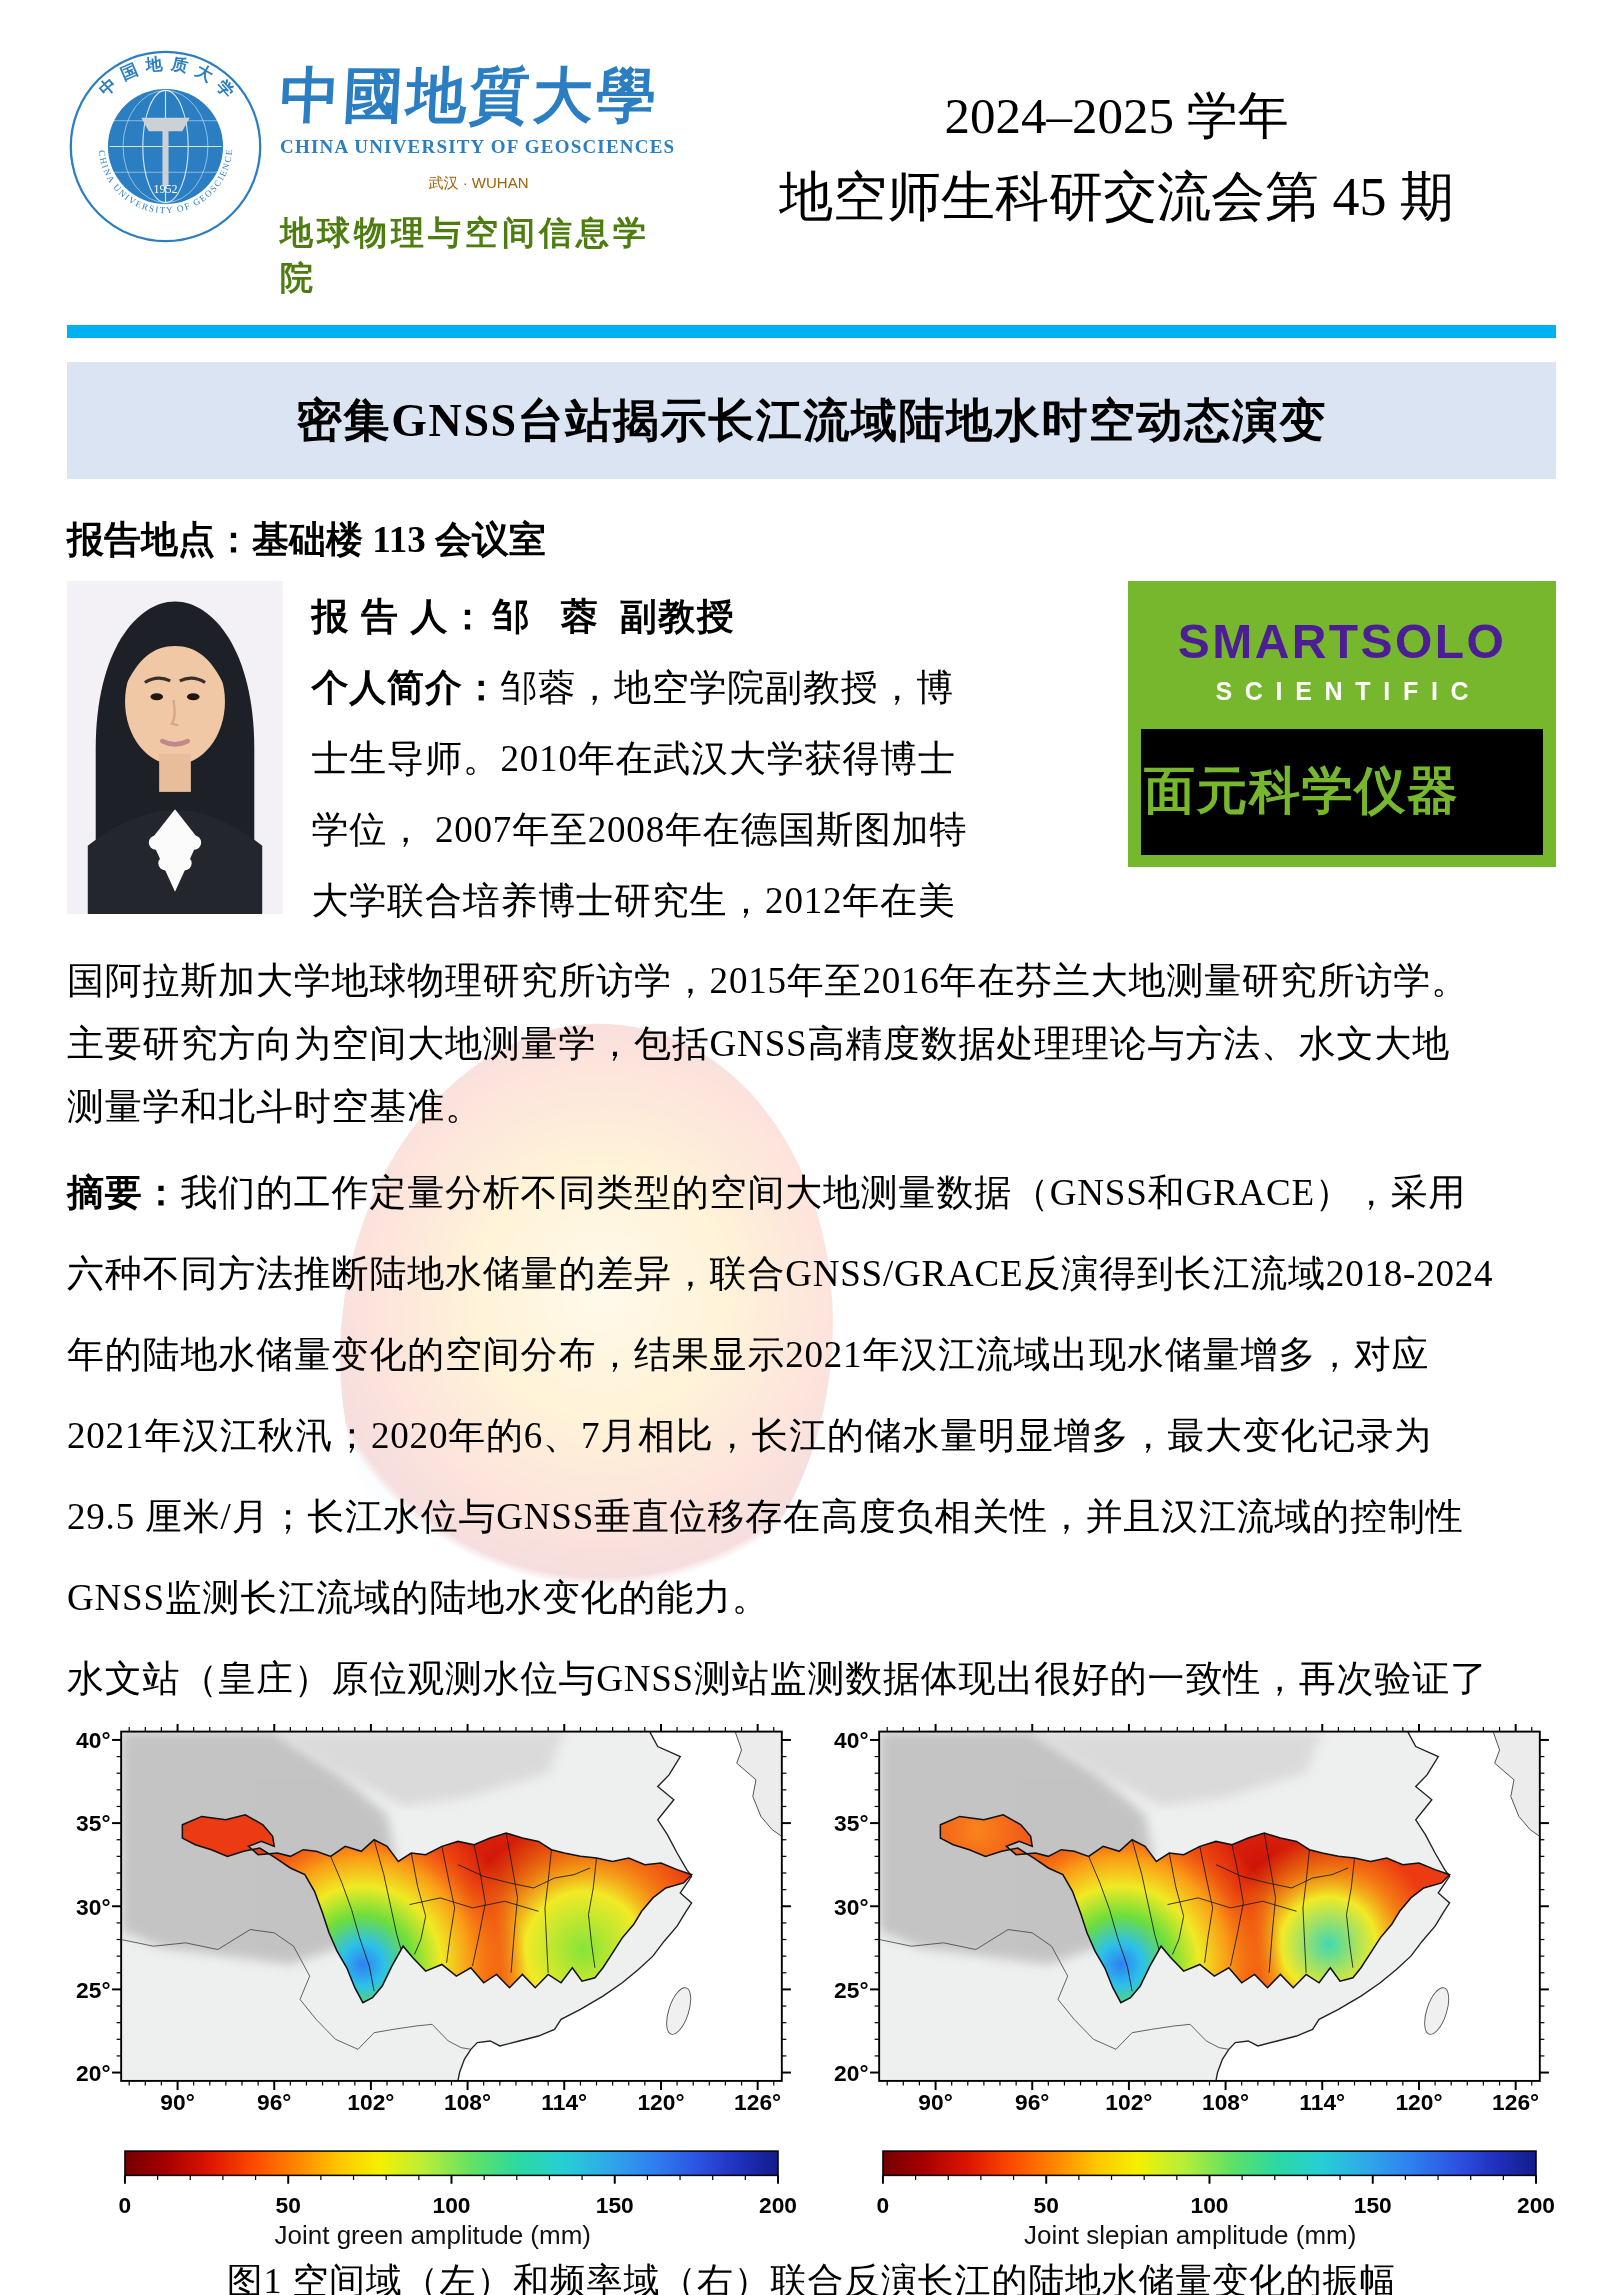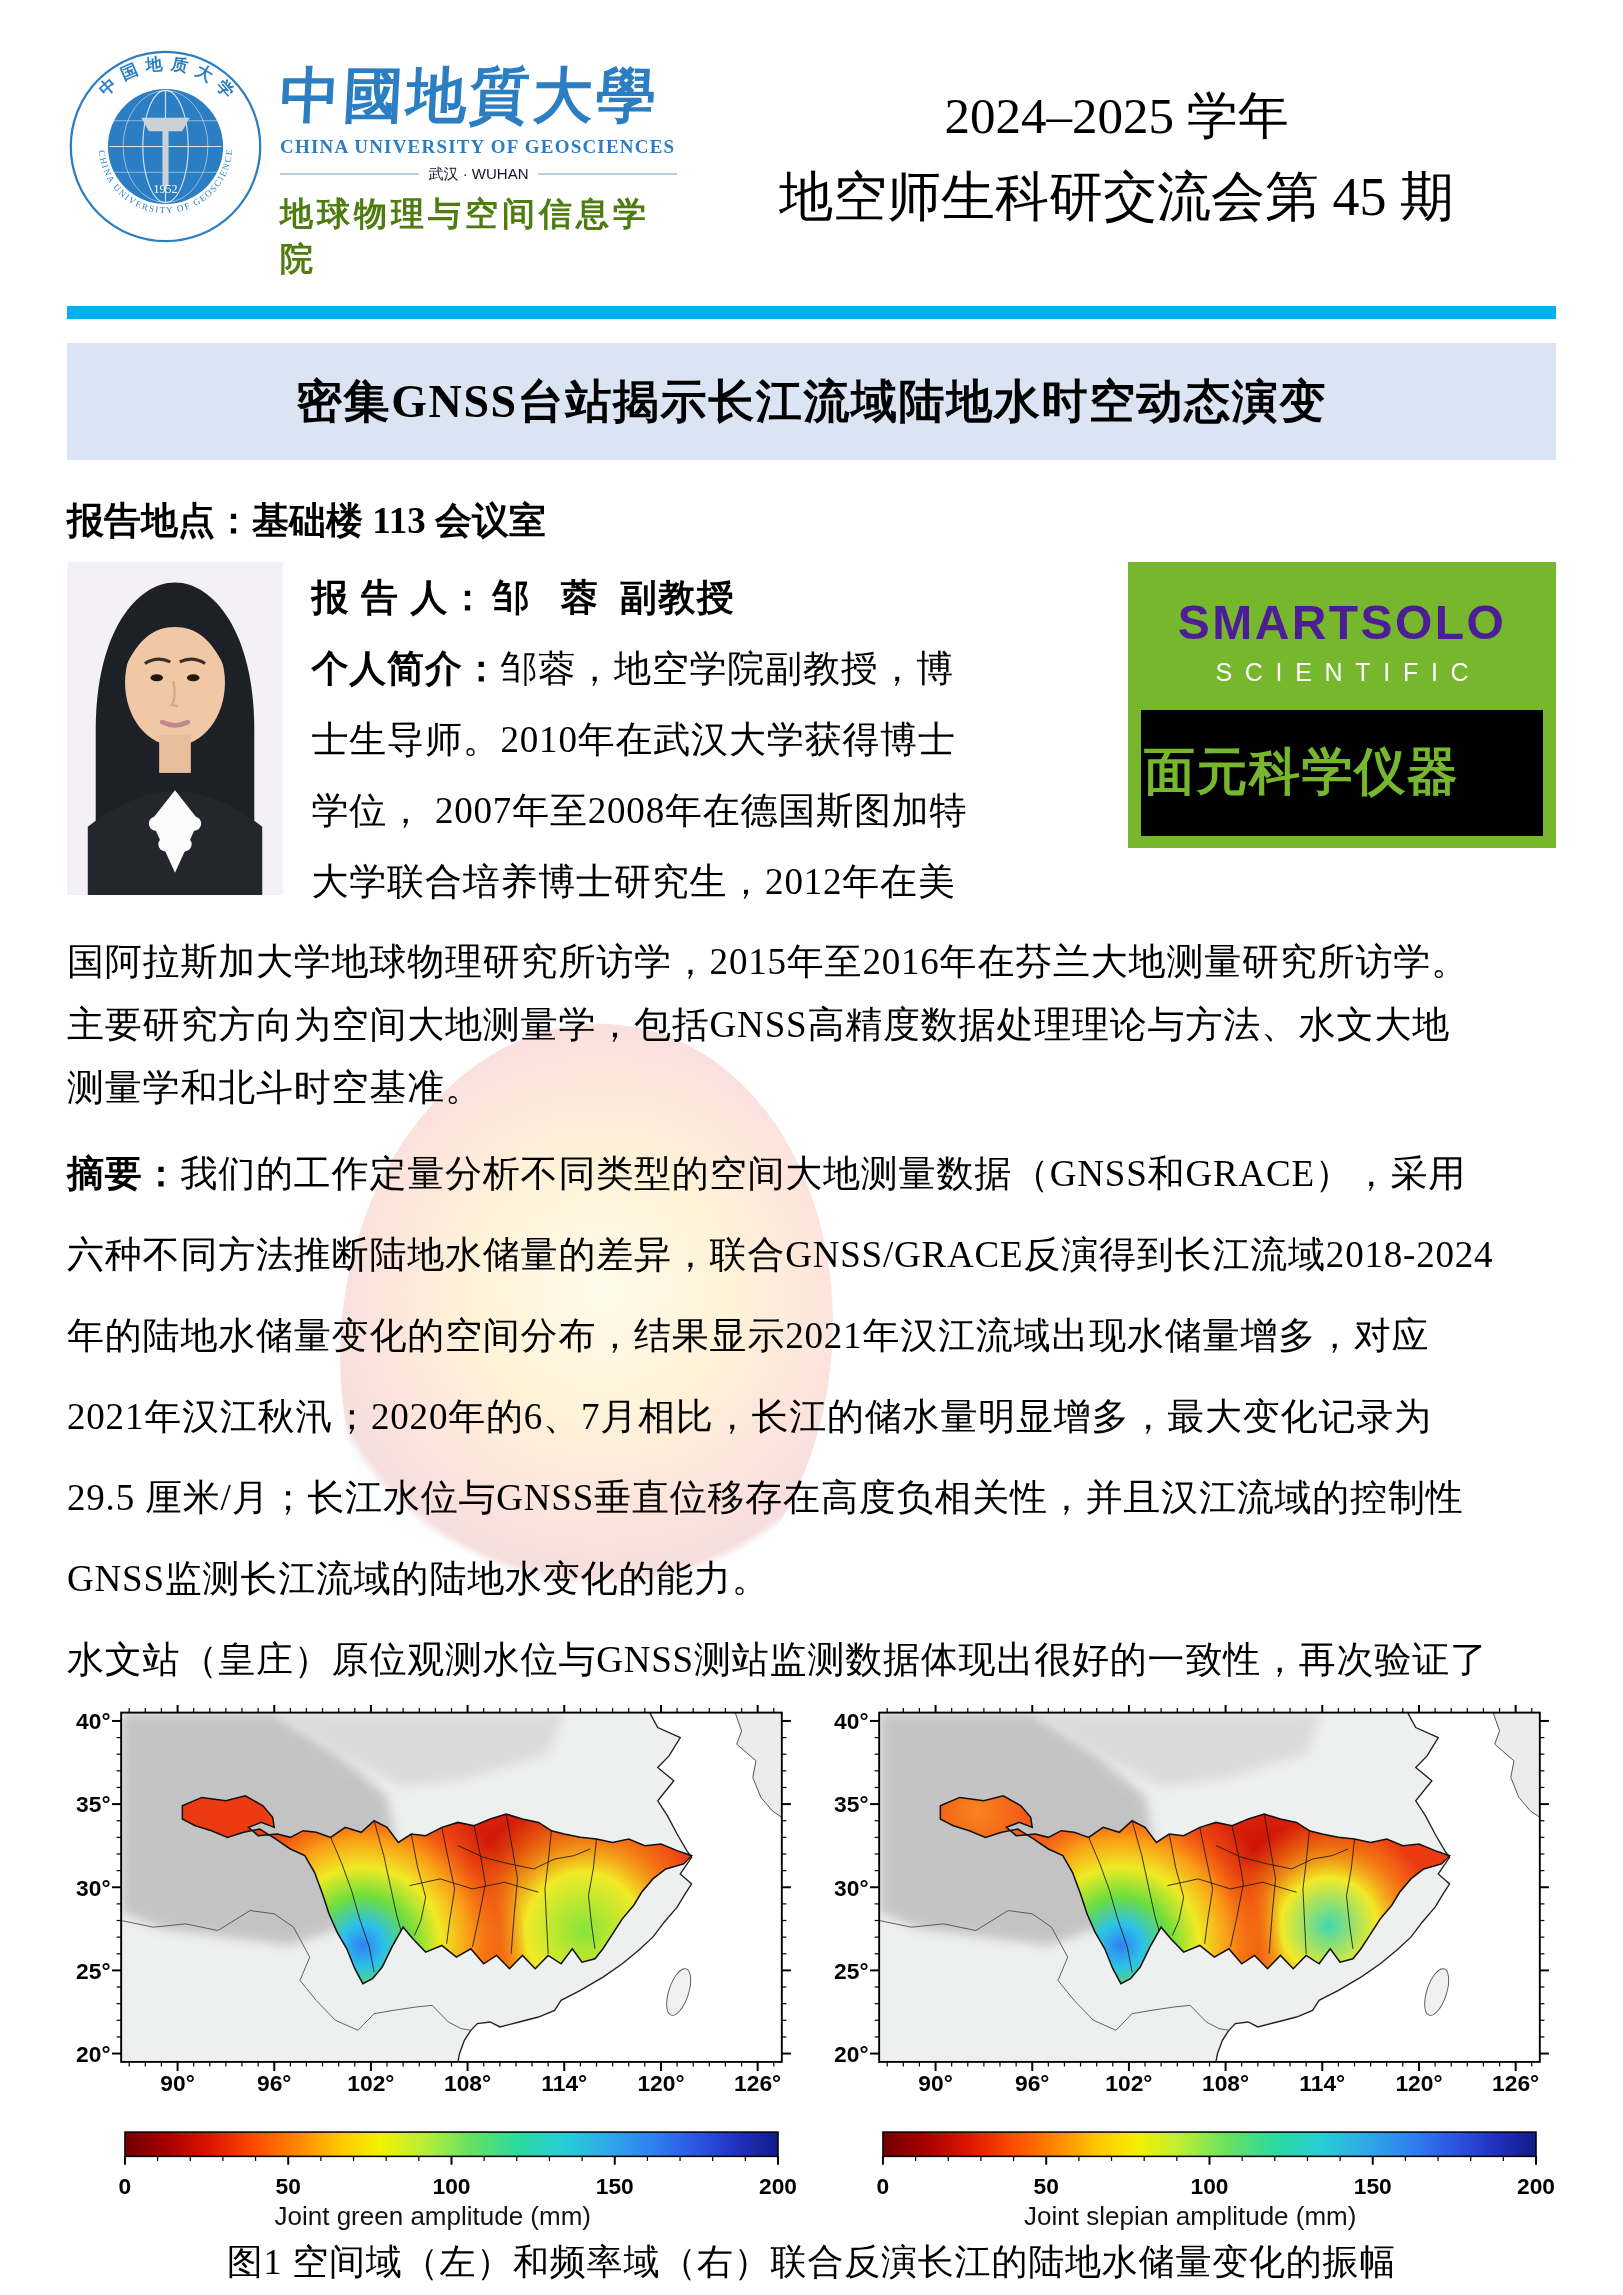--- a/index.html
+++ b/index.html
@@ -7,21 +7,21 @@
         font-family:"Liberation Serif","DejaVu Serif",serif;color:#000;margin:0 auto;}
   .content{position:relative;z-index:1;padding:48px 67px 0;}
 
   
   .header{display:flex;align-items:flex-start;}
   .logo-group{display:flex;gap:16px;width:610px;}
   .seal-svg{width:197px;height:197px;flex:0 0 auto;}
   .logo-text{padding-top:17.4px;}
   .uni-cn{color:#2b7ec1;font-size:60px;font-weight:bold;letter-spacing:3.2px;transform:skewX(-3deg);line-height:1.05;}
   .uni-en{color:#2b7ec1;font-size:19px;letter-spacing:1.2px;margin-top:8px;font-weight:bold;}
-  .uni-city{display:flex;align-items:center;gap:9.5px;margin-top:6.3px;color:#0f172a;font-size:15px;font-family:"Liberation Sans",sans-serif;}
+  .uni-city{display:flex;align-items:center;gap:9.5px;margin-top:6.3px;color:#a16207;font-size:15px;font-family:"Liberation Sans",sans-serif;flex-direction:column;}
   .uni-city .rule{flex:1;height:1.6px;background:#b8cede;}
   .uni-college{color:#4d7c0f;font-size:33px;font-weight:bold;letter-spacing:4px;margin-top:8px;}
   .session{flex:1;text-align:center;padding-top:28.5px;font-size:51px;line-height:1.55;}
   .session .l2{font-size:54px;}
 
   
   .cyan-bar{margin-top:24px;height:13.5px;background:#00b0f0;}
   .title-bar{margin-top:24px;height:117px;background:#dbe4f2;display:flex;align-items:center;justify-content:center;}
   .title-bar .t{font-size:46px;font-weight:bold;letter-spacing:1.6px;}
 
@@ -32,21 +32,21 @@
   .speaker-row{margin-top:16px;display:flex;gap:28.5px;align-items:flex-start;}
   .photo-svg{width:216px;height:333px;flex:0 0 auto;display:block;}
   .intro-col{flex:1;font-size:37px;line-height:71px;letter-spacing:0.8px;}
   .intro-line b{font-weight:bold;}
   .name-line{font-weight:bold;letter-spacing:1.6px;}
   .name-line .nm{margin:0 11px 0 4.8px;letter-spacing:11px;}
   .sponsor-col{width:428px;flex:0 0 auto;}
   .sponsor-box{background:#76b72e;padding:12.7px;}
   .sb-top{padding:20.6px 3.2px 16px;text-align:center;}
   .sb-brand{color:#4c1d95;font-family:"Liberation Sans","DejaVu Sans",sans-serif;font-weight:bold;font-size:48px;letter-spacing:2.4px;}
-  .sb-sub{color:#fff;font-family:"Liberation Sans","DejaVu Sans",sans-serif;font-weight:normal;font-size:25px;letter-spacing:12.7px;margin-top:8px;text-indent:12.7px;}
+  .sb-sub{color:#fff;font-family:"Liberation Sans","DejaVu Sans",sans-serif;font-weight:bold;font-size:25px;letter-spacing:12.7px;margin-top:8px;text-indent:12.7px;}
   .sb-bottom{background:#000000;padding:28.5px 3.2px;margin-top:6.3px;}
   .sb-cn{color:#76b72e;font-weight:bold;font-size:51px;letter-spacing:1.6px;font-family:"Liberation Sans","DejaVu Sans",sans-serif;}
   .sponsor-tagline{color:#76b72e;font-weight:bold;font-size:26px;margin-top:12.7px;text-align:center;
                    font-family:"Liberation Sans","DejaVu Sans",sans-serif;letter-spacing:0.8px;}
 
   
   .cont-block{margin-top:12.7px;font-size:37px;line-height:63px;letter-spacing:0.8px;}
   .abstract-block{margin-top:14.3px;font-size:37px;line-height:81px;letter-spacing:0.8px;}
   .abstract-block b{font-weight:bold;}
 

